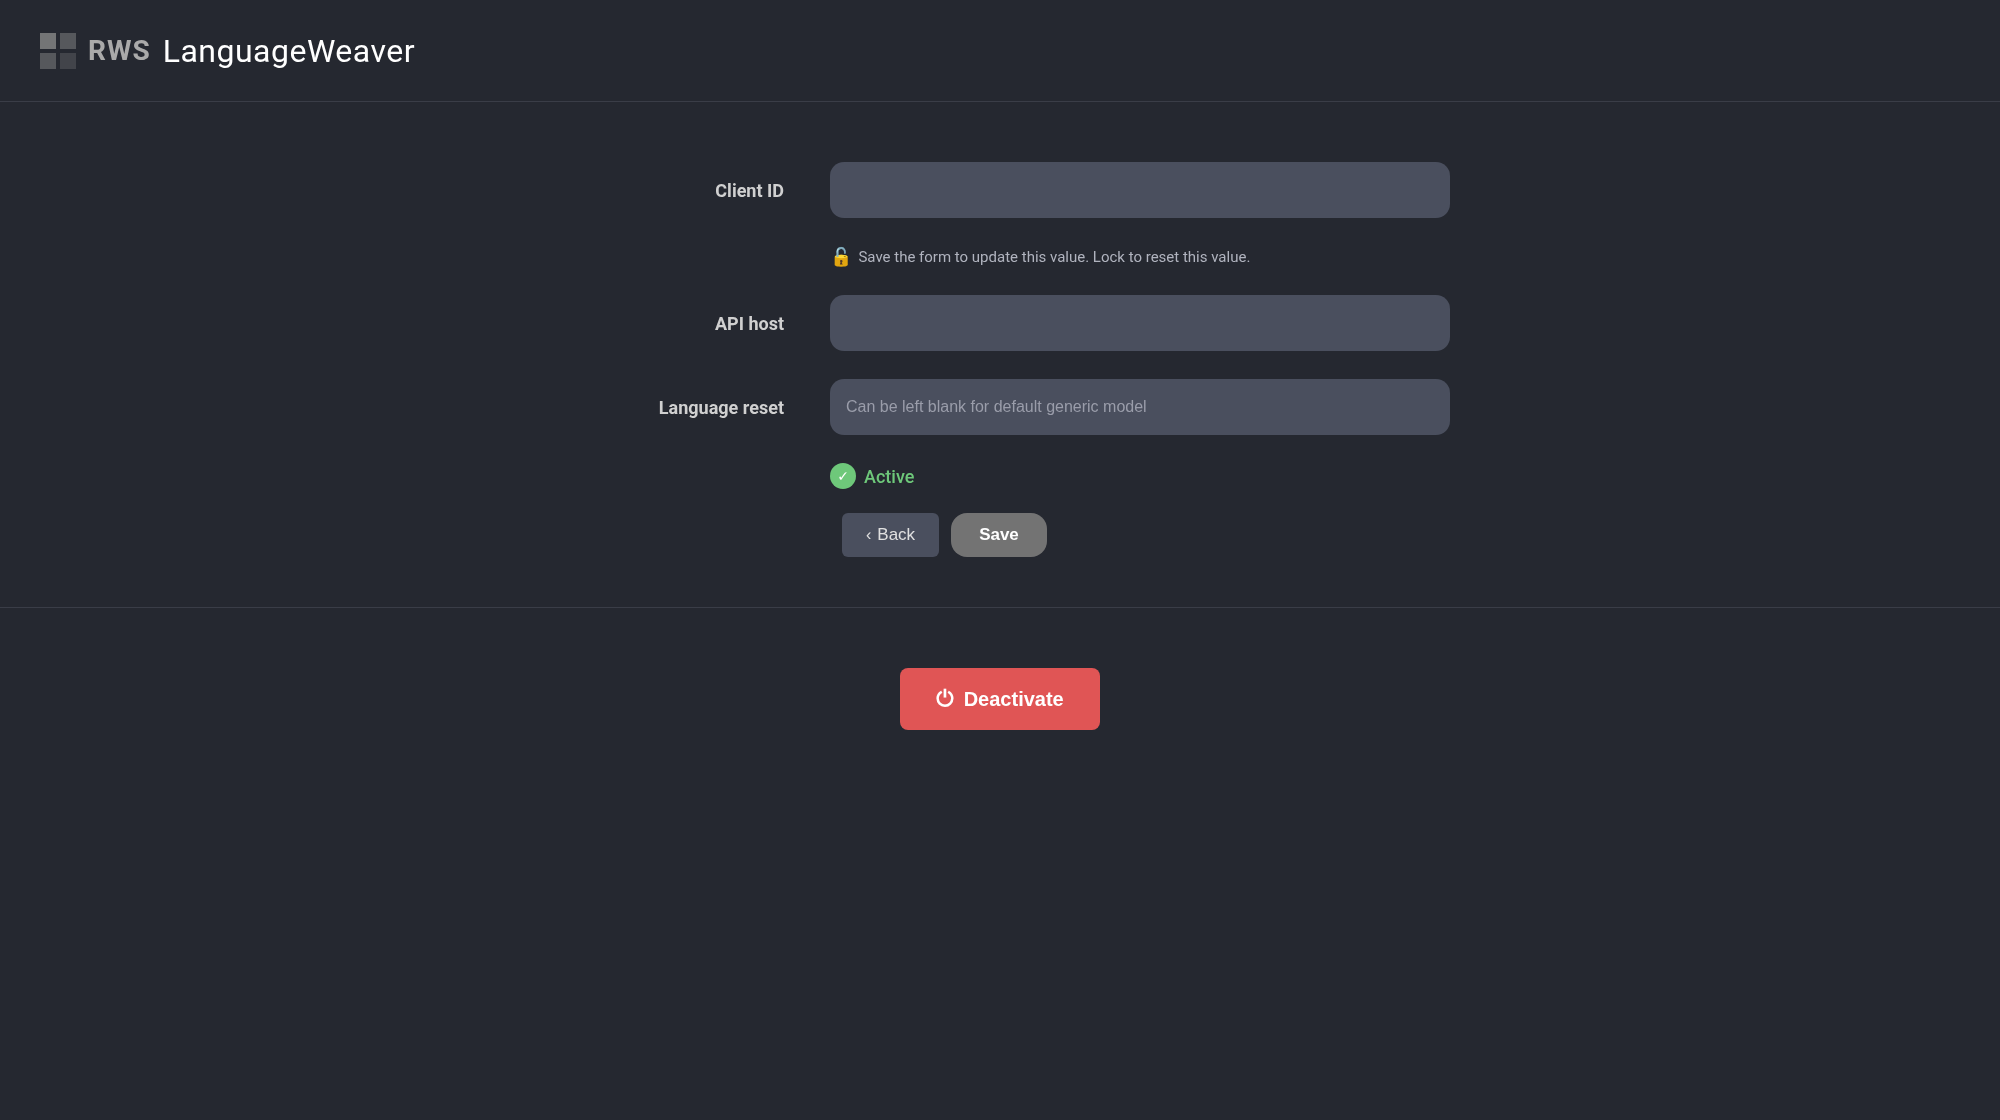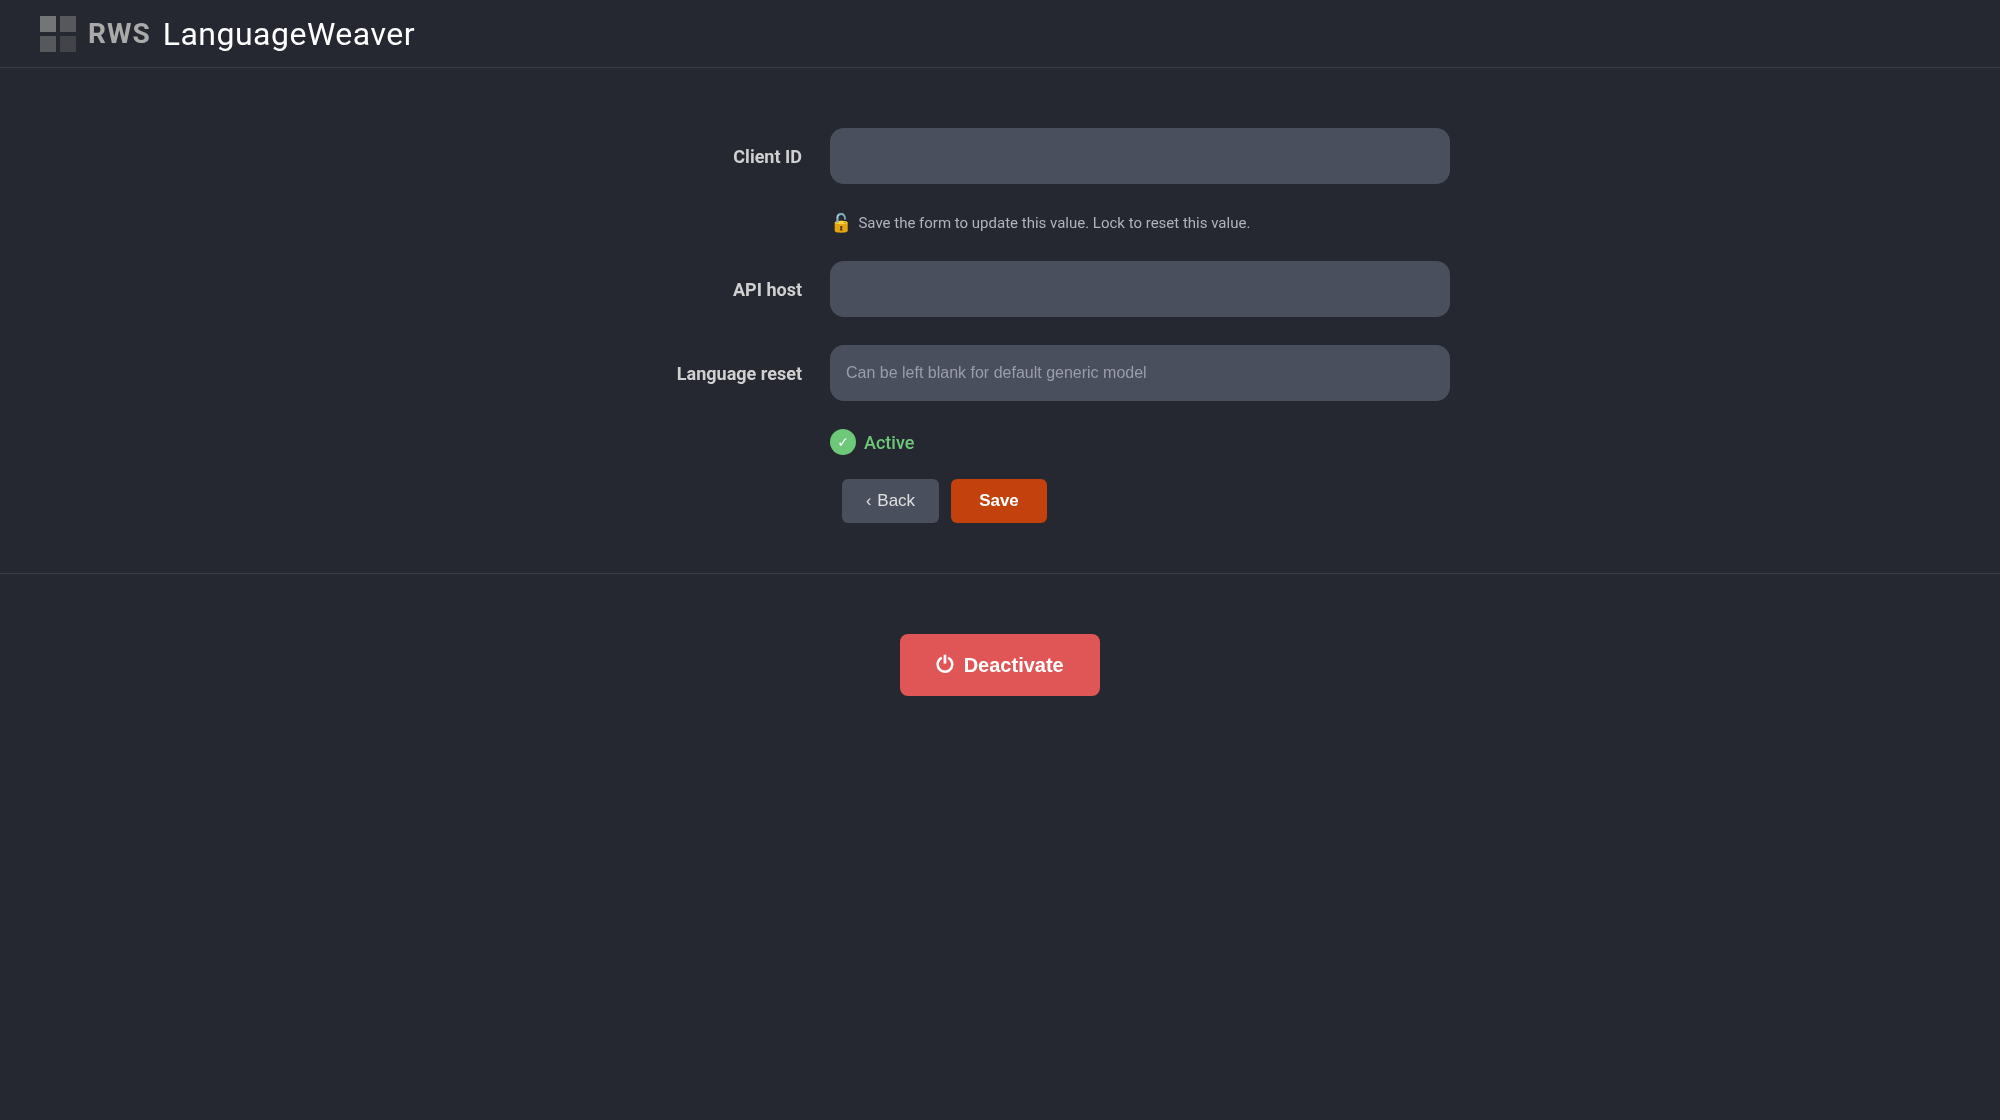--- a/index.html
+++ b/index.html
@@ -15,21 +15,21 @@
       font-family: -apple-system, BlinkMacSystemFont, 'Segoe UI', Roboto, sans-serif;
       color: #e0e0e0;
       overflow: hidden;
     }
 
     .header {
       display: flex;
       align-items: center;
       padding: 18px 40px;
       border-bottom: 1px solid #3a3d47;
-      height: 68px;
+      height: 102px;
     }
 
     .logo-area {
       display: flex;
       align-items: center;
       gap: 12px;
     }
 
     .logo-icon {
       width: 36px;
@@ -67,21 +67,21 @@
       align-items: center;
       margin-bottom: 28px;
     }
 
     .form-label {
       width: 280px;
       font-size: 18px;
       font-weight: 700;
       color: #d0d0d0;
       text-align: right;
-      padding-right: 28px;
+      padding-right: 46px;
       flex-shrink: 0;
     }
 
     .form-input {
       flex: 1;
       height: 56px;
       background-color: #4a4f5e;
       border: none;
       border-radius: 14px;
       padding: 0 16px;
@@ -169,24 +169,24 @@
       color: #e0e0e0;
       border: none;
       border-radius: 6px;
       padding: 12px 24px;
       font-size: 17px;
       cursor: pointer;
       font-weight: 500;
     }
 
     .btn-save {
-      background-color: #c2410c;
+      background-color: #737373;
       color: #ffffff;
       border: none;
-      border-radius: 6px;
+      border-radius: 16px;
       padding: 12px 28px;
       font-size: 17px;
       cursor: pointer;
       font-weight: 600;
     }
 
     .divider {
       width: 100%;
       height: 1px;
       background-color: #3a3d47;

